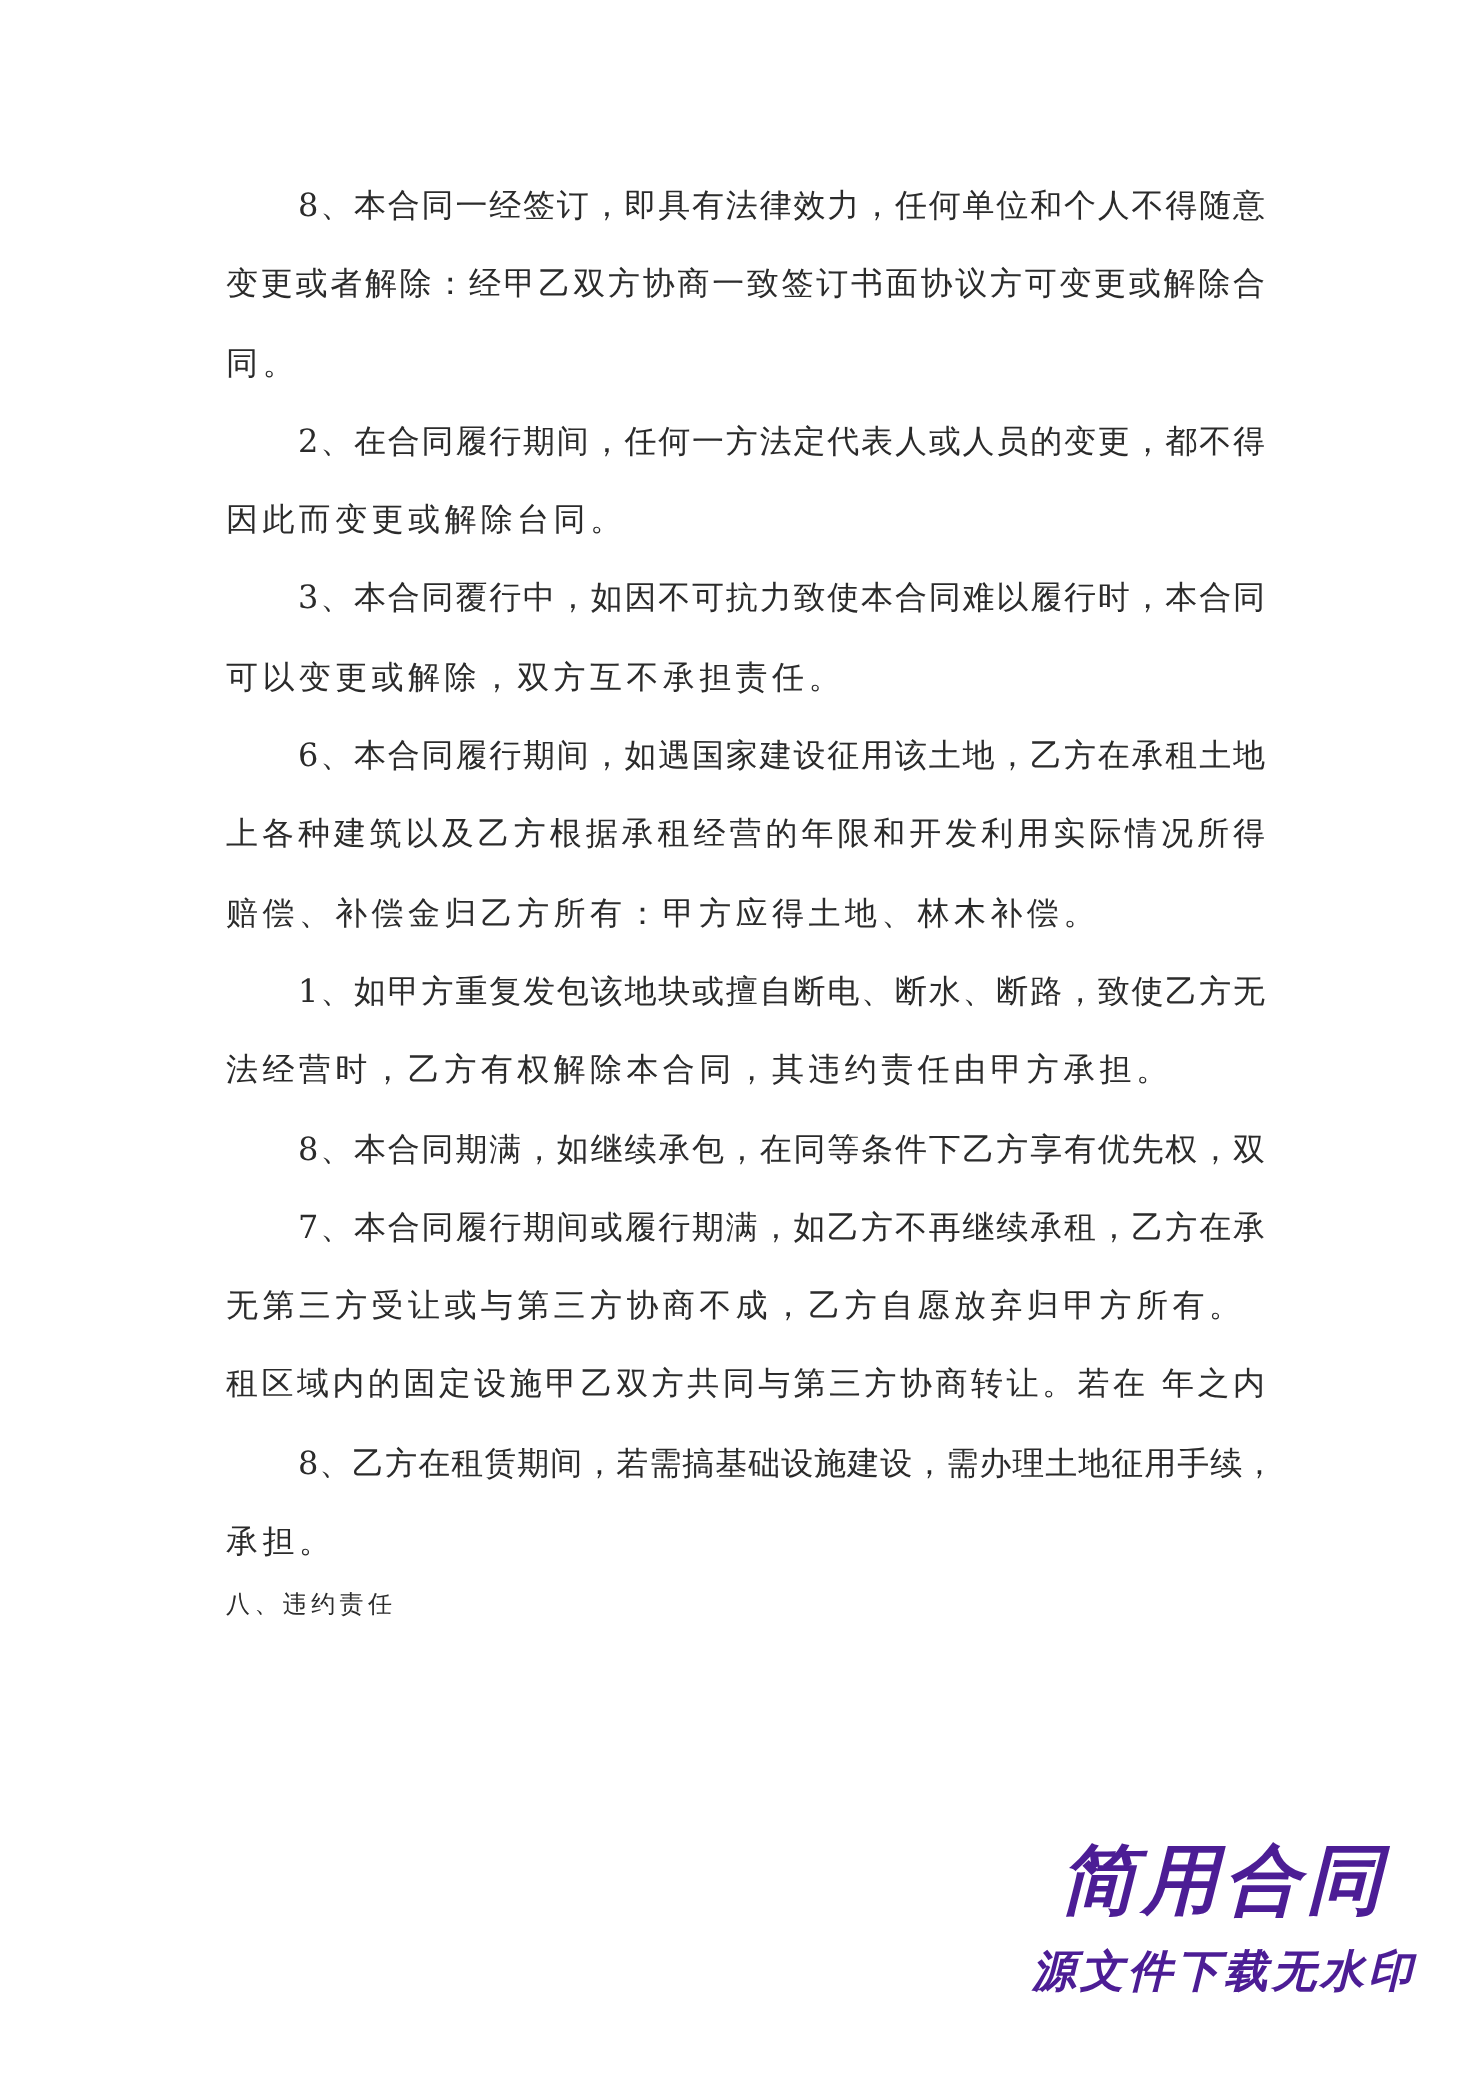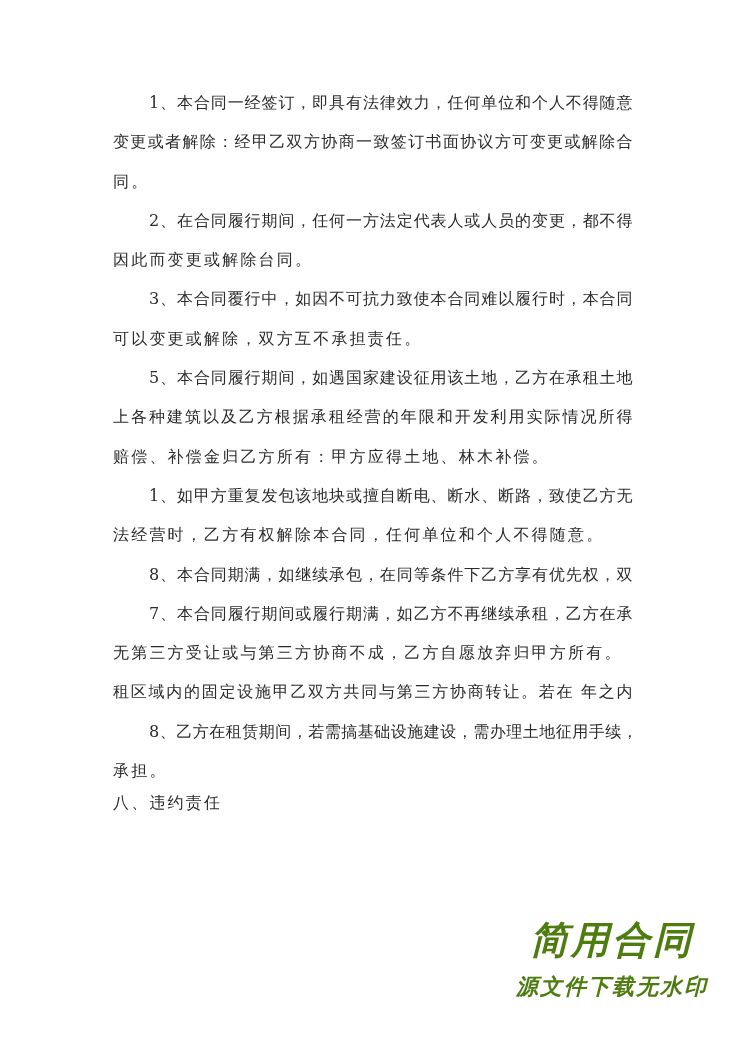--- a/index.html
+++ b/index.html
@@ -33,77 +33,77 @@
   .line.last {
     text-align-last: left;
     letter-spacing: 2.2px;
   }
   .line.indent {
     padding-left: 36px;
   }
   .heading {
     height: 39.3px;
     line-height: 39.3px;
-    font-size: 16px;
+    font-size: 12px;
     letter-spacing: 2.2px;
     margin-top: -7px;
   }
   .watermark {
     position: absolute;
     left: 512px;
     top: 918px;
     width: 200px;
     text-align: center;
     font-family: "DejaVu Sans", "Liberation Sans", sans-serif;
     font-weight: bold;
     font-style: italic;
-    color: #4d7c0f;
+    color: #4c1d95;
   }
   .wm-title {
     font-size: 38px;
     letter-spacing: 3px;
     line-height: 44px;
   }
   .wm-sub {
     font-size: 22px;
     letter-spacing: 2px;
     line-height: 26px;
     margin-top: 12px;
   }
 </style>
 </head>
 <body>
 
 <div class="page">
 
   <div>
-    <div class="line indent">1、本合同一经签订，即具有法律效力，任何单位和个人不得随意</div>
+    <div class="line indent">8、本合同一经签订，即具有法律效力，任何单位和个人不得随意</div>
     <div class="line">变更或者解除：经甲乙双方协商一致签订书面协议方可变更或解除合</div>
     <div class="line last">同。</div>
   </div>
 
   <div>
     <div class="line indent">2、在合同履行期间，任何一方法定代表人或人员的变更，都不得</div>
     <div class="line last">因此而变更或解除台同。</div>
   </div>
 
   <div>
     <div class="line indent">3、本合同覆行中，如因不可抗力致使本合同难以履行时，本合同</div>
     <div class="line last">可以变更或解除，双方互不承担责任。</div>
   </div>
 
   <div>
-    <div class="line indent">5、本合同履行期间，如遇国家建设征用该土地，乙方在承租土地</div>
+    <div class="line indent">6、本合同履行期间，如遇国家建设征用该土地，乙方在承租土地</div>
     <div class="line">上各种建筑以及乙方根据承租经营的年限和开发利用实际情况所得</div>
     <div class="line last">赔偿、补偿金归乙方所有：甲方应得土地、林木补偿。</div>
   </div>
 
   <div>
     <div class="line indent">1、如甲方重复发包该地块或擅自断电、断水、断路，致使乙方无</div>
-    <div class="line last">法经营时，乙方有权解除本合同，任何单位和个人不得随意。</div>
+    <div class="line last">法经营时，乙方有权解除本合同，其违约责任由甲方承担。</div>
   </div>
 
   <div>
     <div class="line indent">8、本合同期满，如继续承包，在同等条件下乙方享有优先权，双</div>
   </div>
 
   <div>
     <div class="line indent">7、本合同履行期间或履行期满，如乙方不再继续承租，乙方在承</div>
     <div class="line last">无第三方受让或与第三方协商不成，乙方自愿放弃归甲方所有。</div>
     <div class="line">租区域内的固定设施甲乙双方共同与第三方协商转让。若在 年之内</div>

